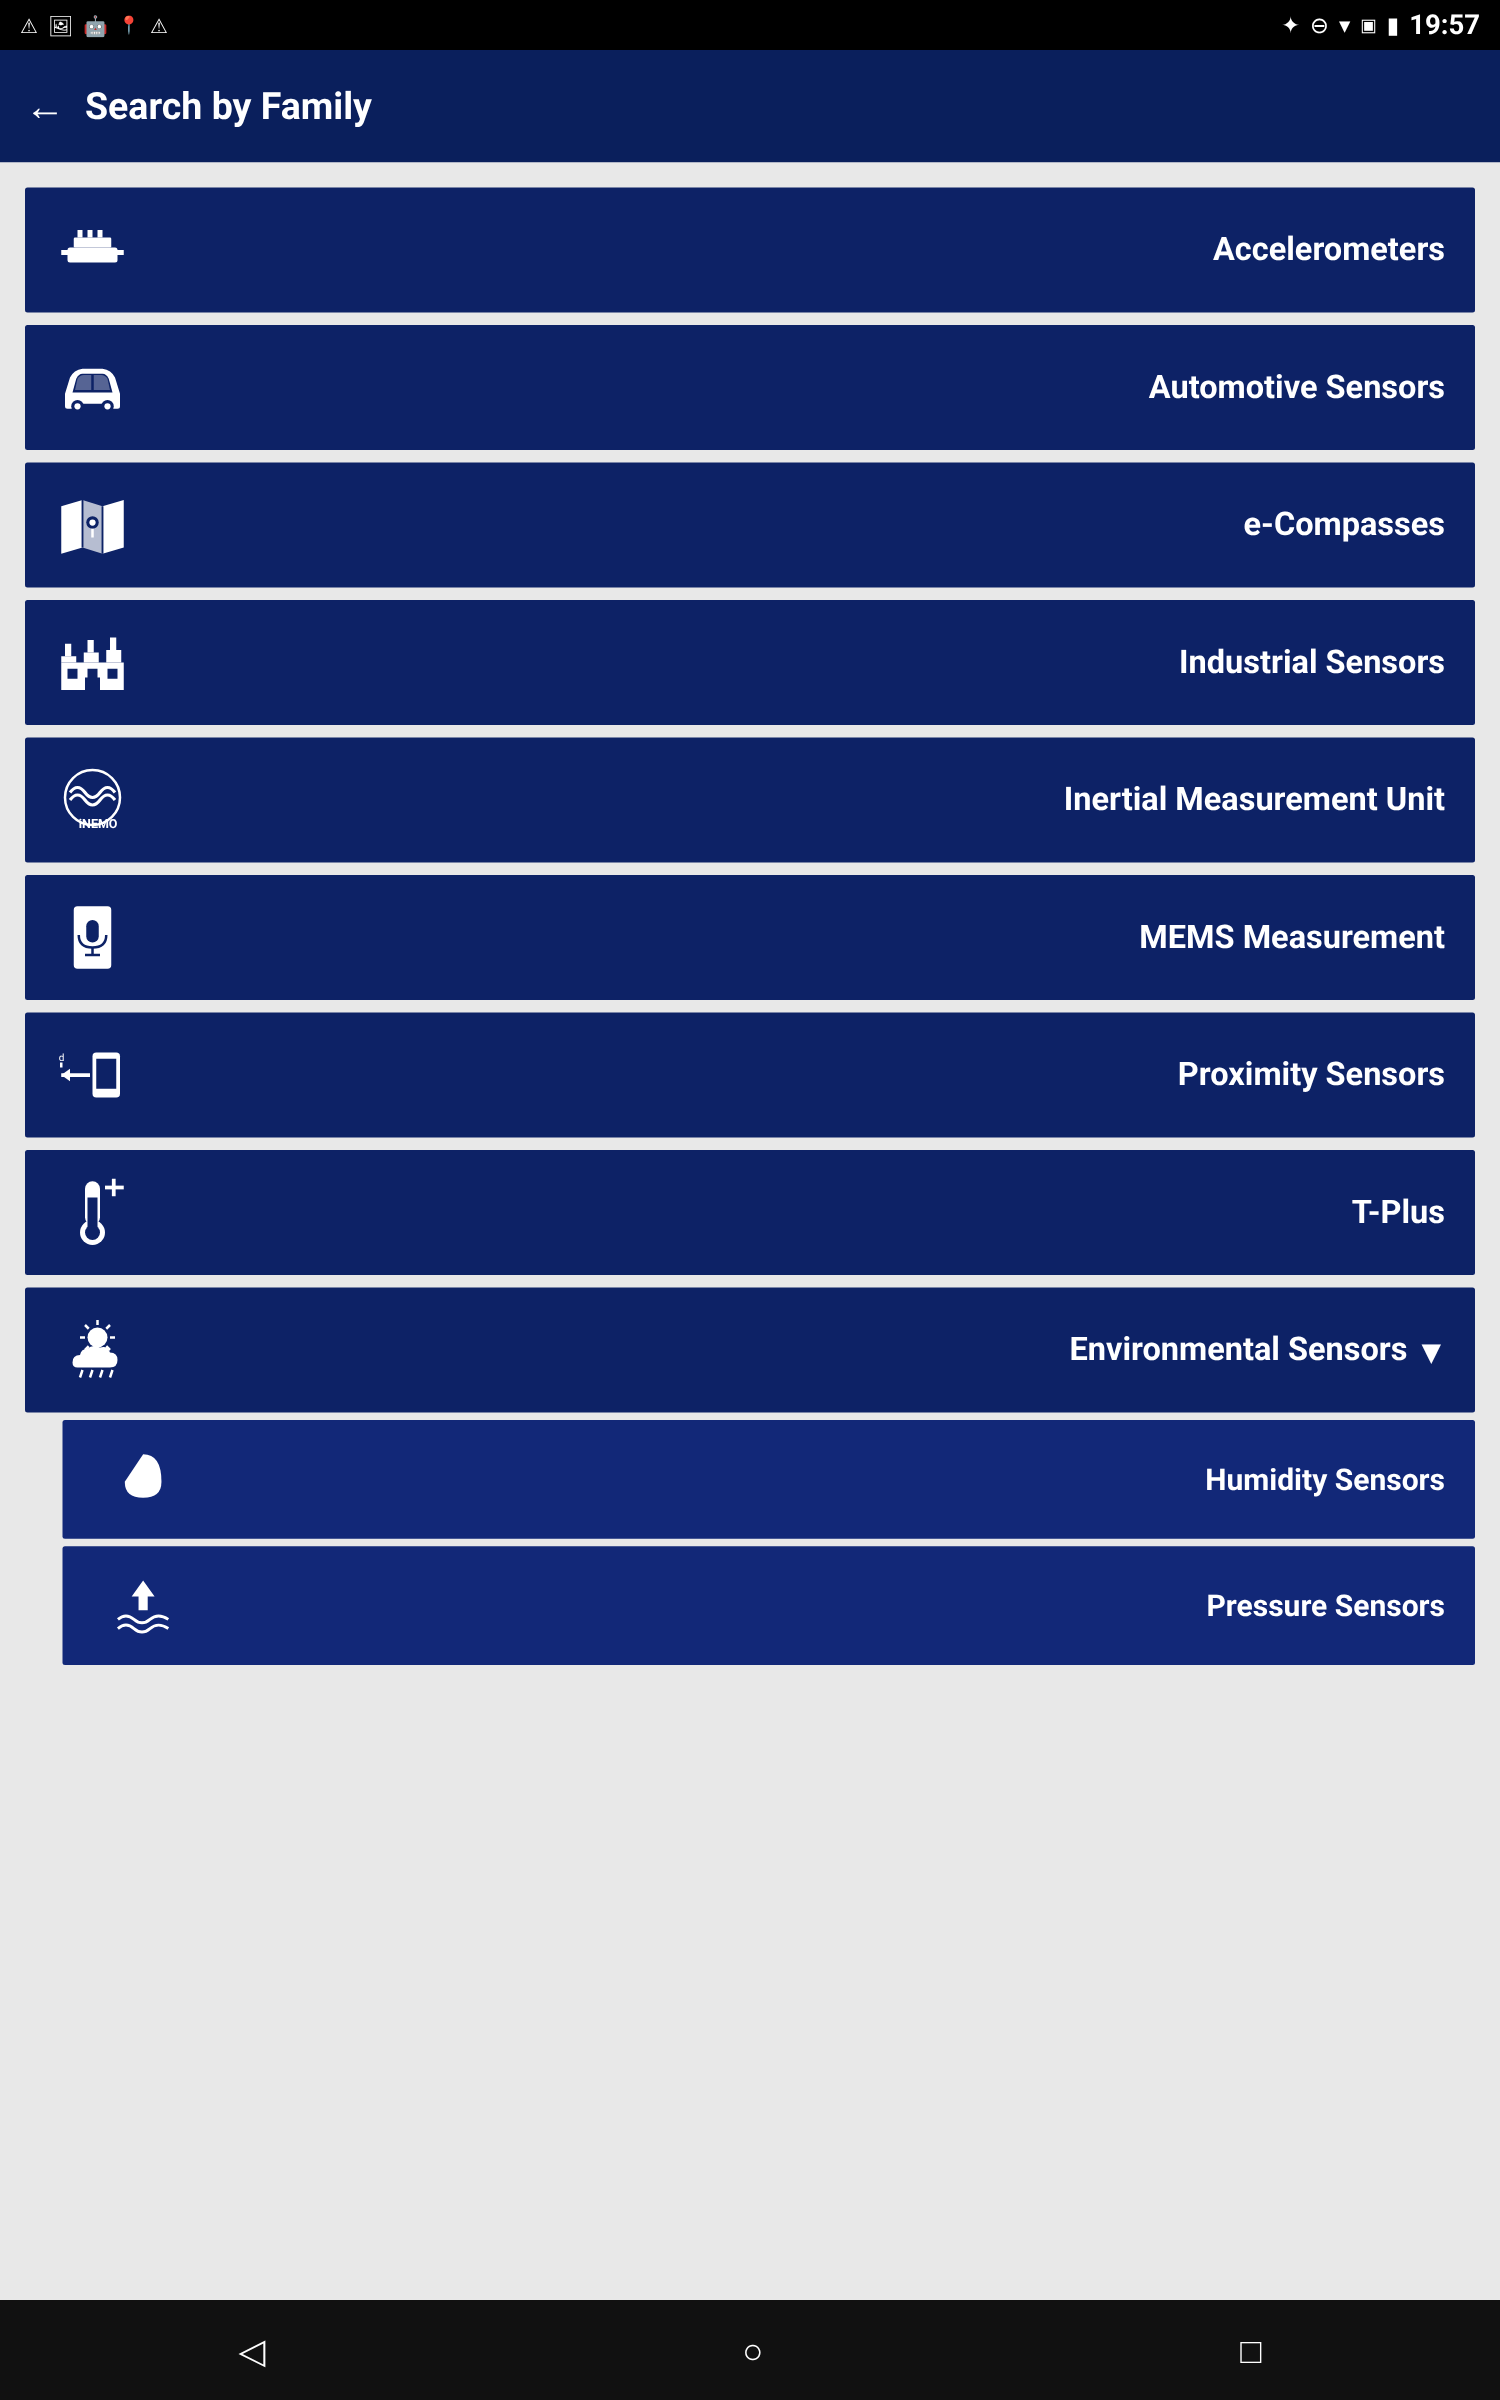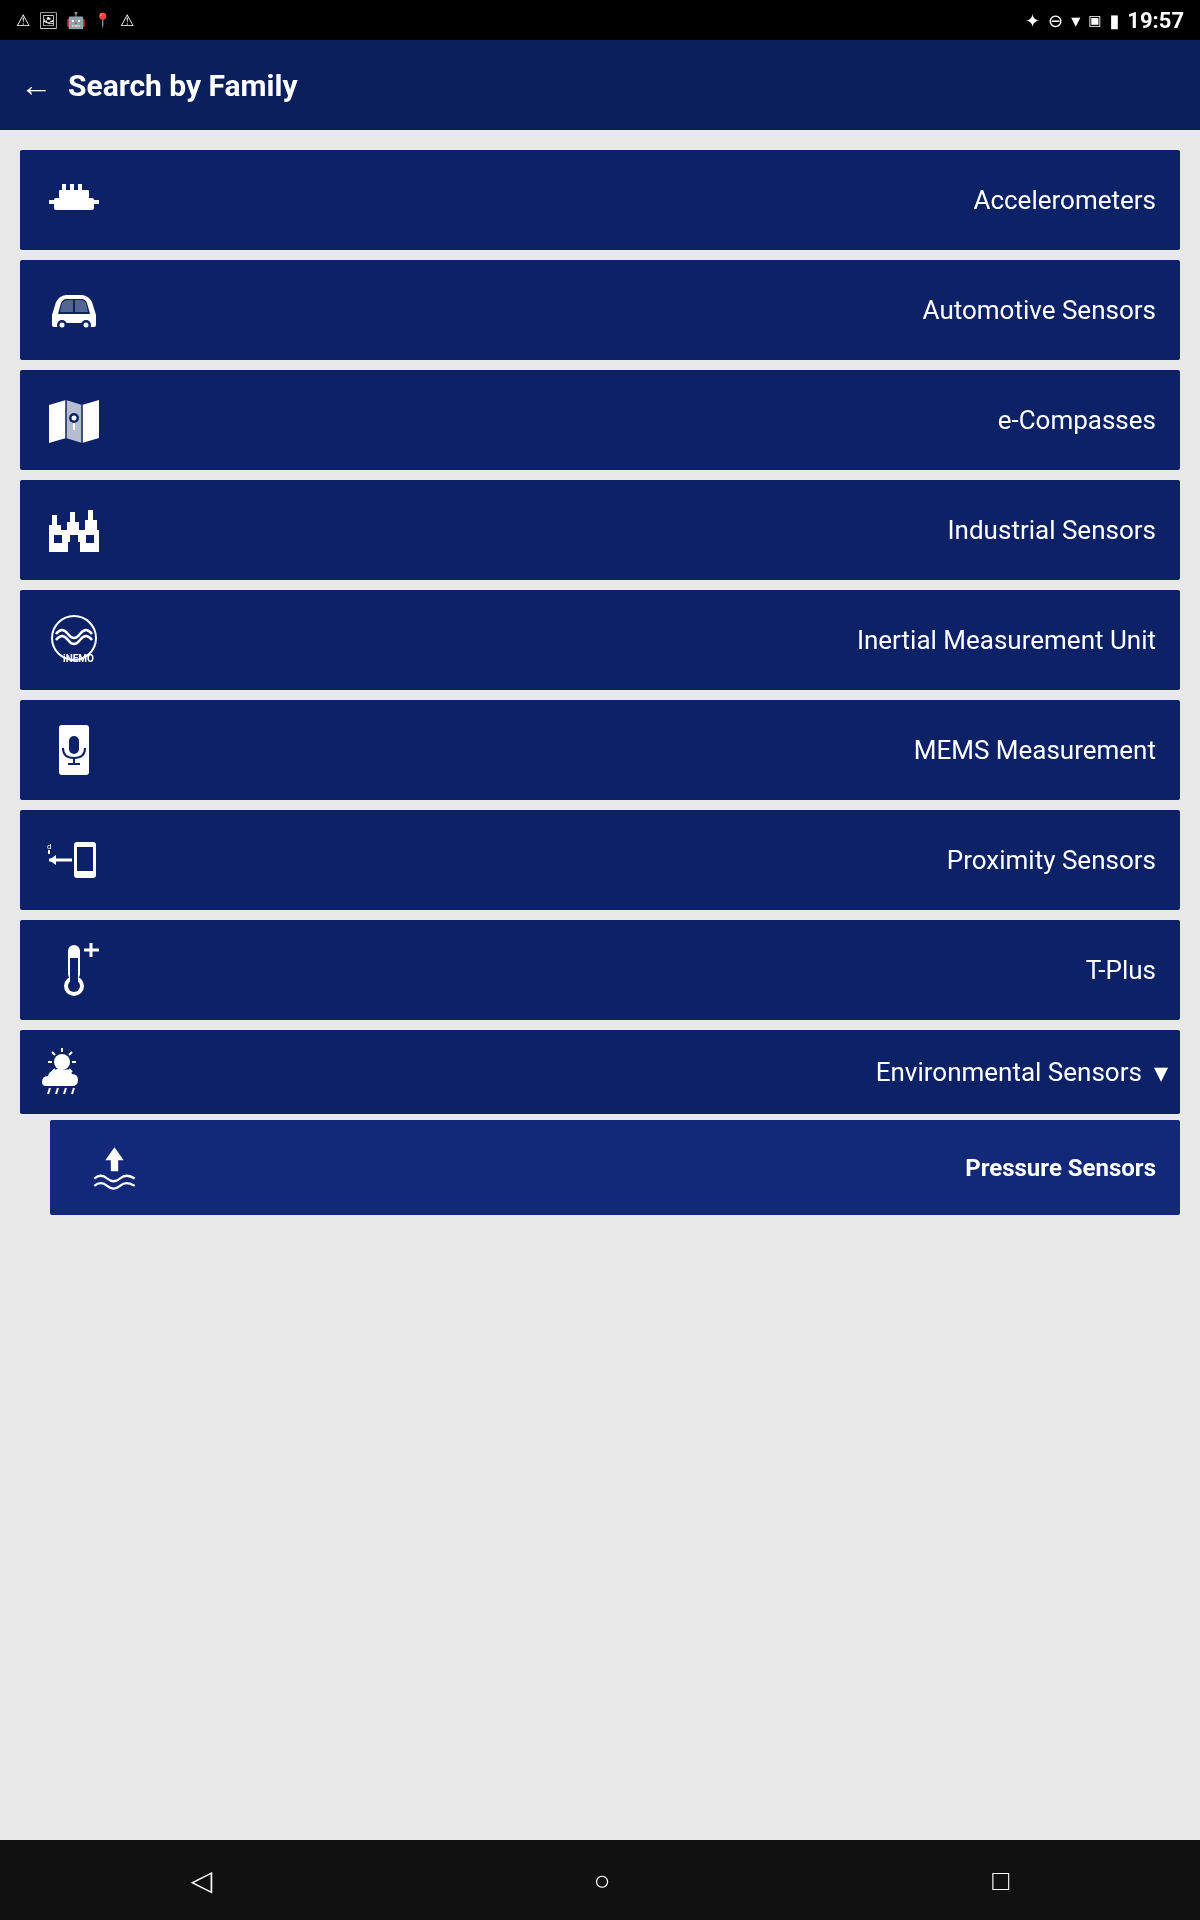--- a/index.html
+++ b/index.html
@@ -91,33 +91,33 @@
       flex-shrink: 0;
     }
     .list-item-icon svg {
       width: 60px;
       height: 60px;
       fill: #fff;
     }
     .list-item-label {
       color: #fff;
       font-size: 26px;
-      font-weight: normal;
+      font-weight: bold;
       margin-left: auto;
       text-align: right;
     }
 
     
     .env-header {
       background: #0d2266;
       margin-bottom: 0;
-      height: 84px;
-      display: flex;
-      align-items: center;
-      padding: 0 12px;
+      height: 100px;
+      display: flex;
+      align-items: center;
+      padding: 0 28px;
       cursor: pointer;
       border-radius: 2px;
     }
     .env-header .list-item-label {
       display: flex;
       align-items: center;
       gap: 12px;
     }
     .chevron {
       font-size: 28px;
@@ -364,20 +364,29 @@
       </svg>
     </div>
     <span class="list-item-label">
       <span>Environmental Sensors</span>
       <span class="chevron">▾</span>
     </span>
   </div>
 
   <div class="sub-items">
 
+    <div class="sub-item">
+      <div class="sub-item-icon">
+        <svg viewBox="0 0 60 60" xmlns="http://www.w3.org/2000/svg">
+
+          <path d="M30,8 Q30,8 14,32 Q14,46 30,46 Q46,46 46,32 Q46,8 30,8 Z"></path>
+        </svg>
+      </div>
+      <span class="sub-item-label">Humidity Sensors</span>
+    </div>
 
     <div class="sub-item">
       <div class="sub-item-icon">
         <svg viewBox="0 0 60 60" xmlns="http://www.w3.org/2000/svg">
 
           <polygon points="30,8 40,22 34,22 34,34 26,34 26,22 20,22"></polygon>
 
           <path d="M8,42 Q15,36 22,42 Q29,48 36,42 Q43,36 52,42" fill="none" stroke="#fff" stroke-width="2.5"></path>
           <path d="M8,50 Q15,44 22,50 Q29,56 36,50 Q43,44 52,50" fill="none" stroke="#fff" stroke-width="2.5"></path>
         </svg>

